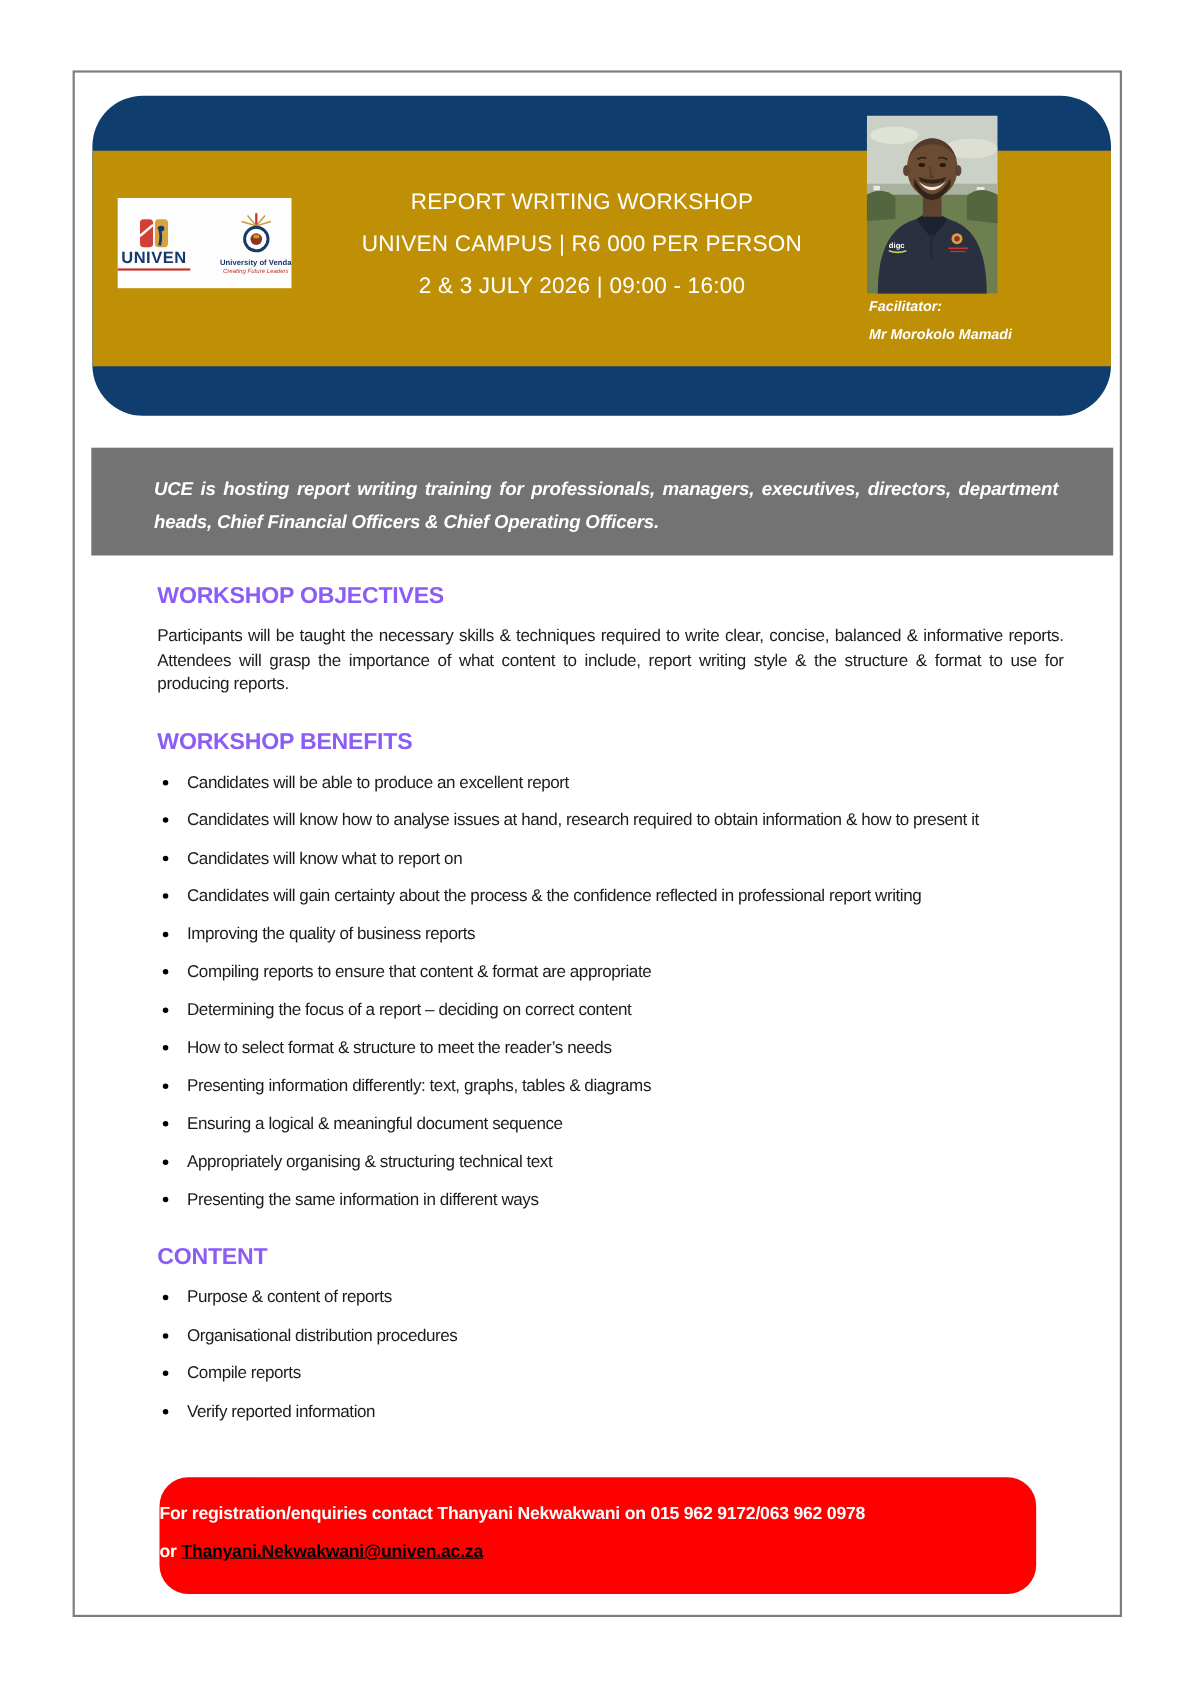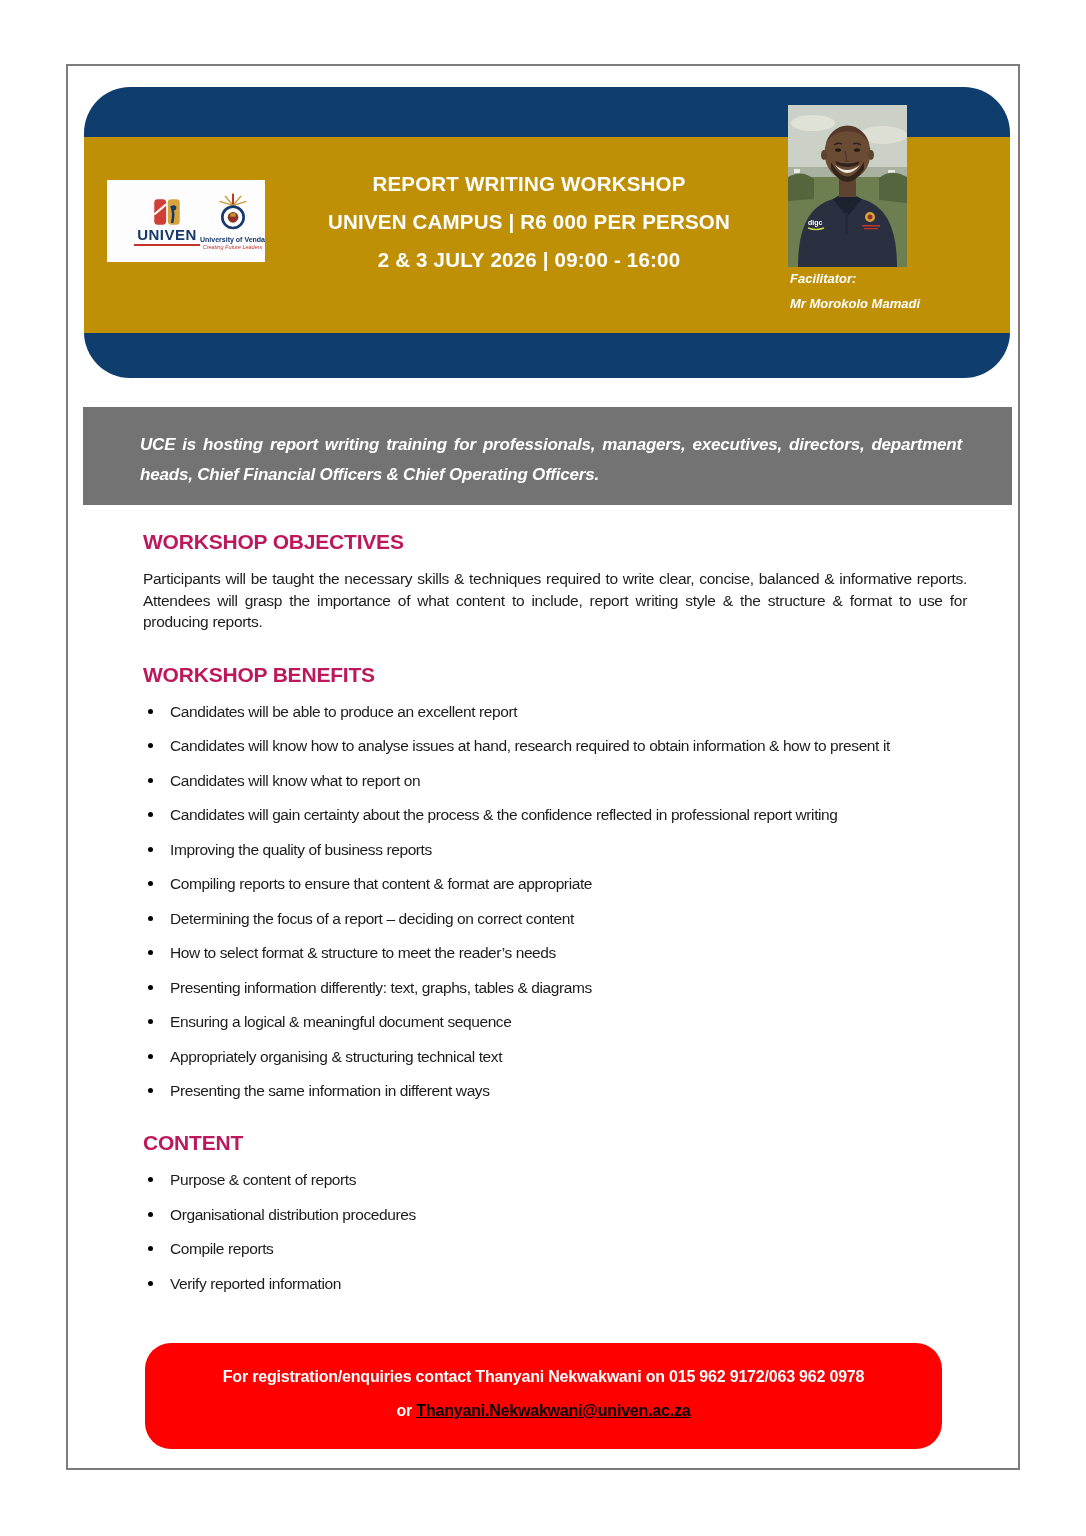--- a/index.html
+++ b/index.html
@@ -25,33 +25,33 @@
     overflow: hidden;
   }
   .gold-band {
     position: absolute; left: 0; right: 0; top: 50px; height: 196px;
     background: #bf9005;
   }
   .logo-box {
     position: absolute; left: 23px; top: 93px;
     width: 158px; height: 82px;
     background: #fdfdfd;
-    display: flex; align-items: center; justify-content: flex-end;
+    display: flex; align-items: center; justify-content: space-between;
   }
   .logo-unit { display:flex; flex-direction:column; align-items:center; }
   .univen-word { color:#16386b; font-weight:bold; font-size:15px; letter-spacing:.5px; line-height:15px; }
   .univen-sub { width:66px; height:2px; background:#c4342c; margin-top:2px; }
   .venda-name { color:#16386b; font-weight:bold; font-size:7px; line-height:8px; }
   .venda-slogan { color:#c4342c; font-size:5.5px; font-style:italic; line-height:7px; }
   .title-block {
     position: absolute; left: 145px; top: 78px; width: 600px;
     text-align: center;
   }
   .title-line {
-    color:#ffffff; font-weight:bold; font-size:20.5px; line-height:38px;
+    color:#ffffff; font-weight:normal; font-size:20.5px; line-height:38px;
     letter-spacing:.2px;
     text-align:center;
   }
   .photo {
     position: absolute; left: 704px; top: 18px;
     width: 119px; height: 162px;
     display:block;
   }
   .facilitator {
     position: absolute; left: 706px; top: 184px;
@@ -68,21 +68,21 @@
     position:absolute; left:57px; top:23px; width:822px;
     color:#ffffff; font-weight:bold; font-style:italic;
     font-size:17px; line-height:30px; letter-spacing:-0.2px;
     text-align: justify;
   }
   
   .main {
     position:absolute; left:143px; top:520px; width:824px;
   }
   h2 {
-    color:#be185d; font-size:21px; font-weight:bold;
+    color:#8b5cf6; font-size:21px; font-weight:bold;
     line-height:28px; padding-top:8px; letter-spacing:-0.2px;
   }
   h2.mt { margin-top:28px; padding-top:0; }
   .para {
     margin-top:12px;
     font-size:15.5px; line-height:21.5px; letter-spacing:-0.3px;
     text-align:justify; color:#1c1c1c;
   }
   ul.bullets { list-style:none; margin-top:12px; }
   ul.bullets li {
@@ -92,21 +92,21 @@
   ul.bullets li::before {
     content:""; position:absolute; left:5px; top:8px;
     width:5px; height:5px; border-radius:50%; background:#000;
   }
   
   .contact-banner {
     position:absolute; left:145px; top:1343px;
     width:797px; height:106px;
     background:#fe0000; border-radius:26px;
     color:#ffffff; font-weight:bold; font-size:16px;
-    text-align:center;
+    text-align:left;
   }
   .contact-line1 { margin-top:25px; letter-spacing:-0.2px; }
   .contact-line2 { margin-top:16px; letter-spacing:-0.2px; }
   .contact-email { color:#000000; text-decoration:underline; font-weight:bold; }
 </style>
 </head>
 <body>
 
 <div class="page-border"></div>
 

